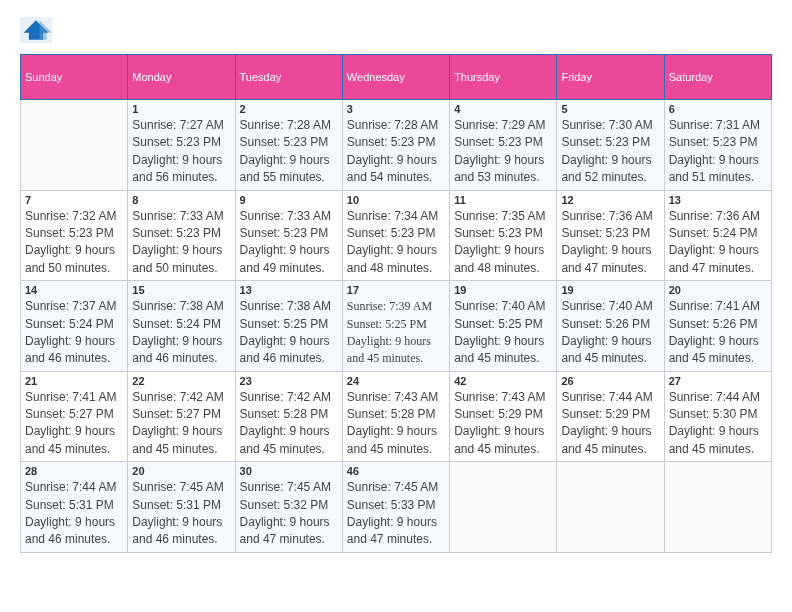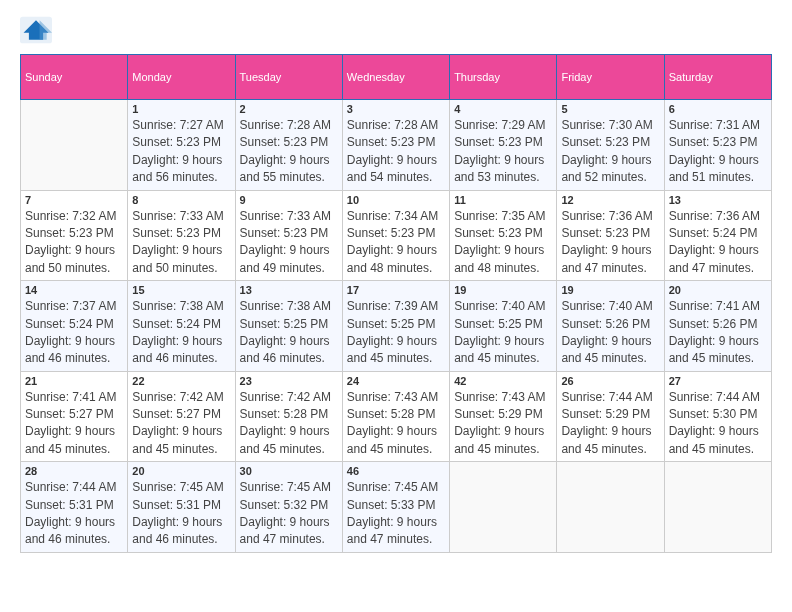--- a/index.html
+++ b/index.html
@@ -243,21 +243,21 @@
           </td>
           <td>
             <span class="day-num">13</span>
             <div class="day-info" style="white-space: pre-line;">Sunrise: 7:38 AM
 Sunset: 5:25 PM
 Daylight: 9 hours
 and 46 minutes.</div>
           </td>
           <td>
             <span class="day-num">17</span>
-            <div class="day-info" style="white-space: pre-line;">Sunrise: 7:39 AM
+            <div class="day-info" style="white-space: pre-line; font-family: Liberation Serif, serif;">Sunrise: 7:39 AM
 Sunset: 5:25 PM
 Daylight: 9 hours
 and 45 minutes.</div>
           </td>
           <td>
             <span class="day-num">19</span>
             <div class="day-info" style="white-space: pre-line;">Sunrise: 7:40 AM
 Sunset: 5:25 PM
 Daylight: 9 hours
 and 45 minutes.</div>

